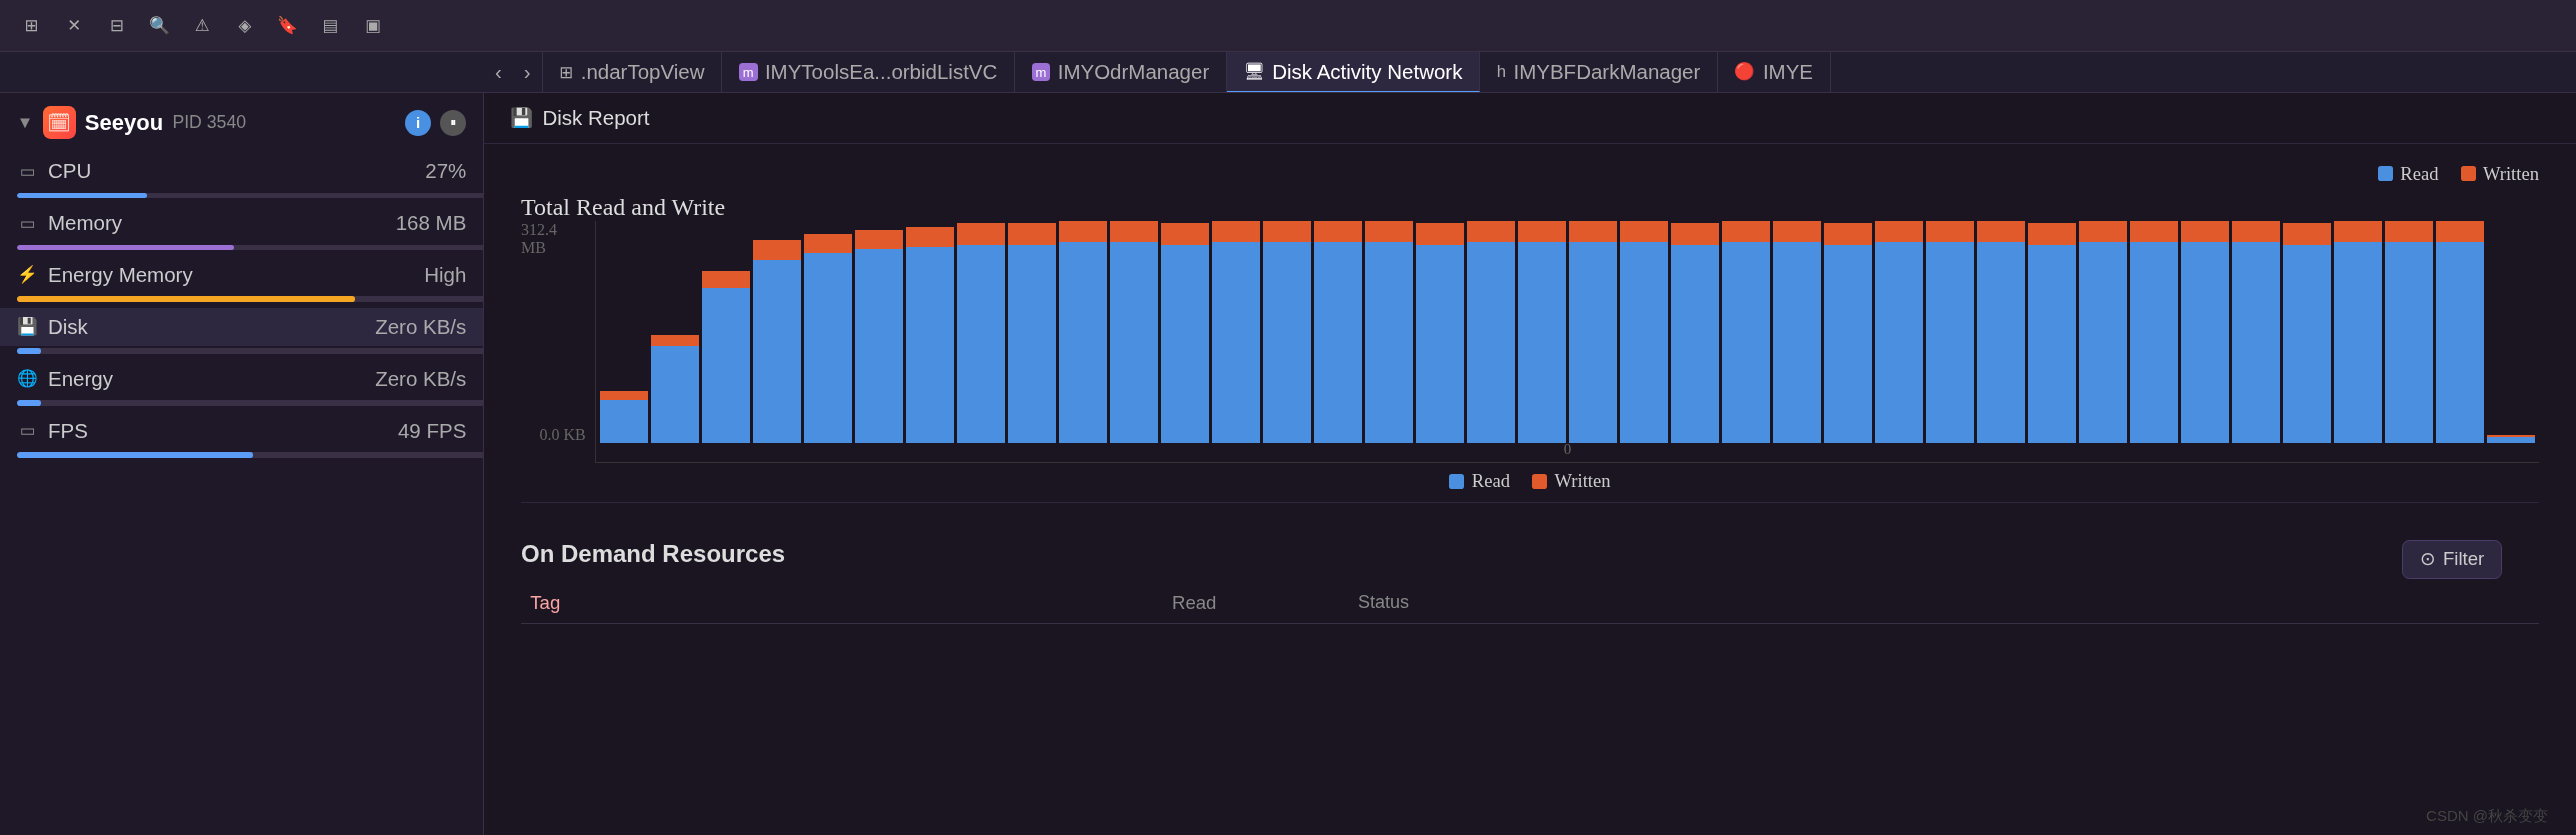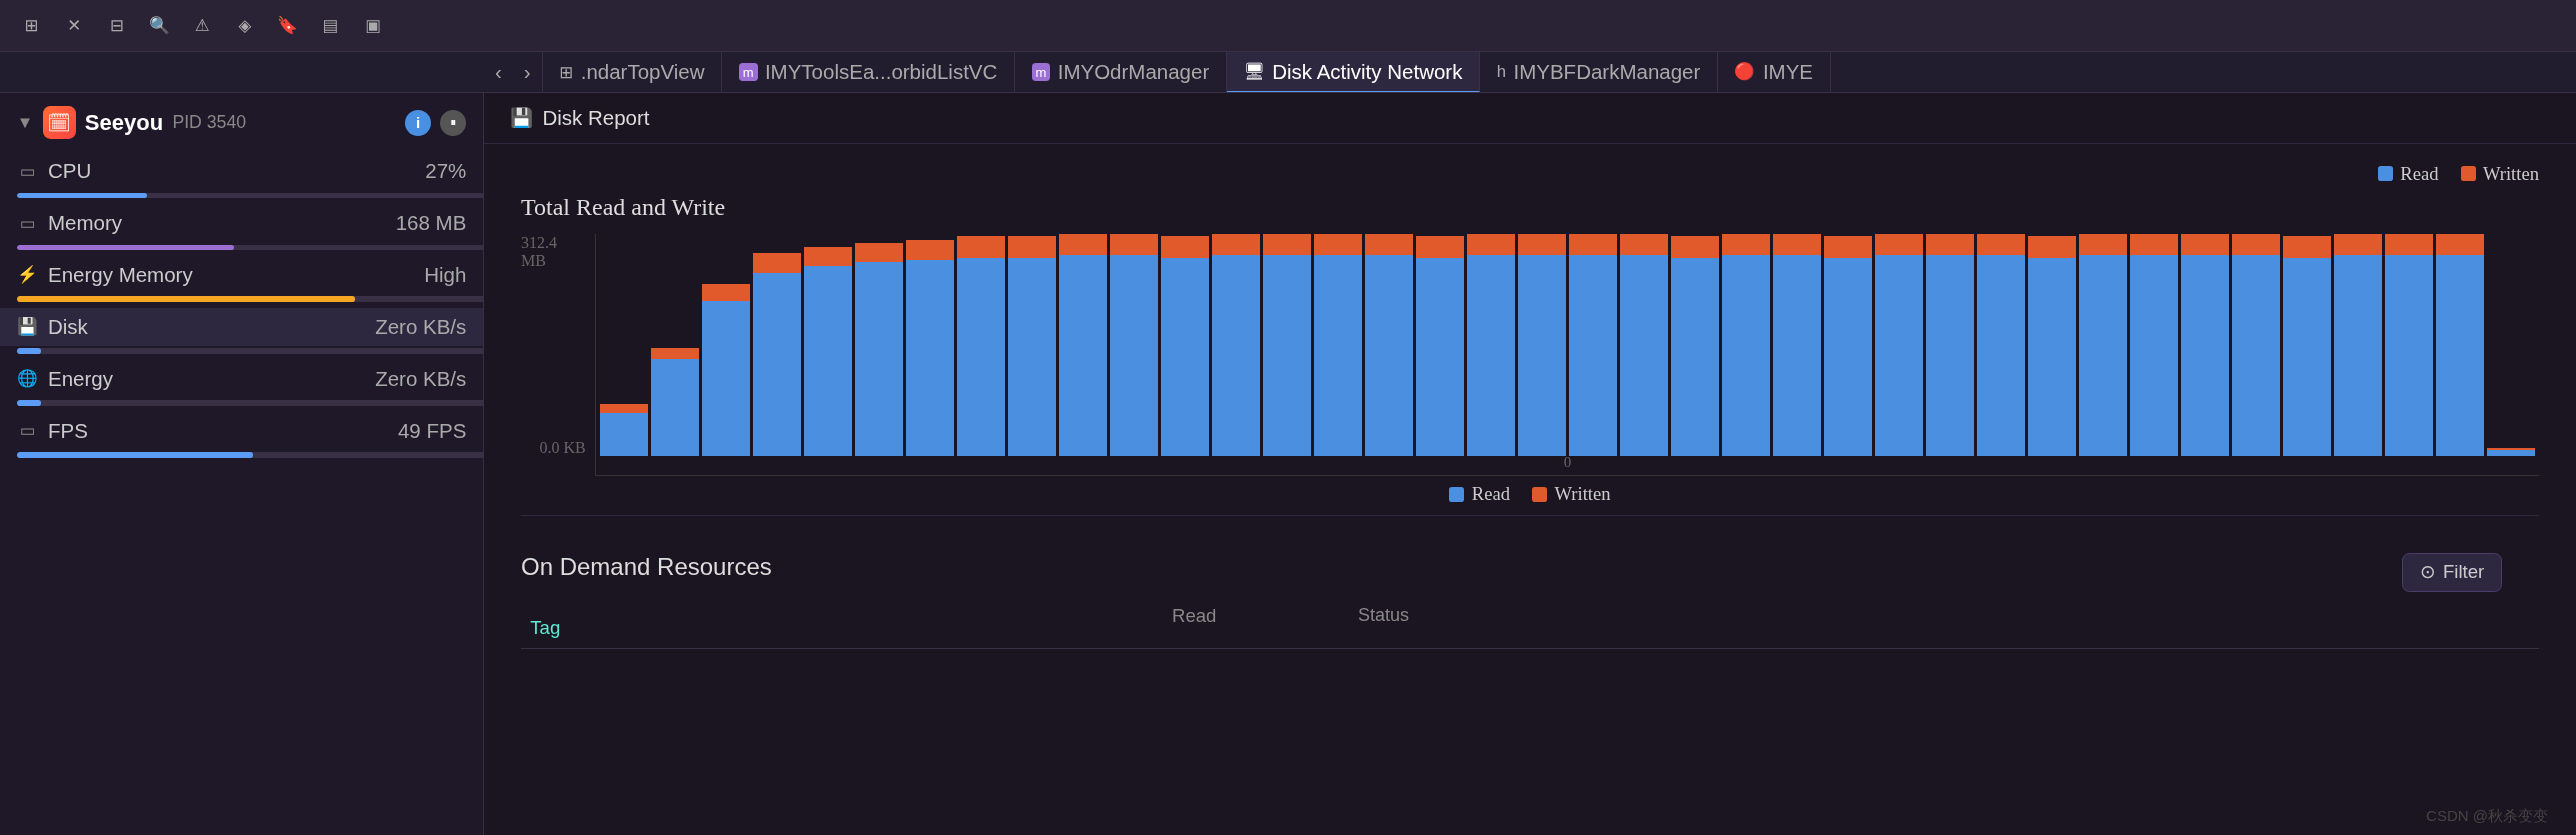--- a/index.html
+++ b/index.html
@@ -181,21 +181,20 @@
       width: 15px; height: 15px;
       border-radius: 2.8px;
     }
     .legend-dot.blue { background: #4a8fe0; }
     .legend-dot.orange { background: #e05a2b; }
 
     .chart-title {
       font-size: 24px;
       font-weight: 500;
       color: #ddd;
-      margin-bottom: 13px;
     }
 
     .chart-container {
       position: relative;
       height: 242px;
       display: flex;
     }
     .chart-y-axis {
       width: 74px;
       display: flex;
@@ -258,21 +257,21 @@
       border-bottom: 0.9px solid #2d2840;
     }
 
     
     .on-demand-section {
       padding: 18.6px 37px;
       flex: 1;
     }
     .section-title {
       font-size: 24px;
-      font-weight: 400;
+      font-weight: 700;
       color: #ddd;
       margin-bottom: 15px;
     }
     .filter-button {
       position: absolute;
       right: 37px;
       top: 0;
       display: flex;
       align-items: center;
       gap: 7.4px;
@@ -285,21 +284,21 @@
       cursor: pointer;
     }
     .on-demand-header {
       position: relative;
     }
     .table-header {
       display: flex;
       padding: 9.3px 0;
       border-bottom: 0.9px solid #3a3045;
     }
-    .col-tag { width: 651px; font-size: 18.6px; color: #5eead4; padding-left: 9.3px; margin-top: 12px; }
+    .col-tag { width: 651px; font-size: 18.6px; color: #fca5a5; padding-left: 9.3px; }
     .col-size { width: 186px; font-size: 18.6px; color: #888; }
     .col-status { flex: 1; font-size: 18px; color: #888; }
     .table-row {
       display: flex;
       padding: 11px 0;
       border-bottom: 0.9px solid #2d2840;
       align-items: center;
     }
     .cell-tag { width: 651px; font-size: 20.5px; color: #ddd; padding-left: 9.3px; }
     .cell-size { width: 186px; font-size: 20.5px; color: #ddd; }

